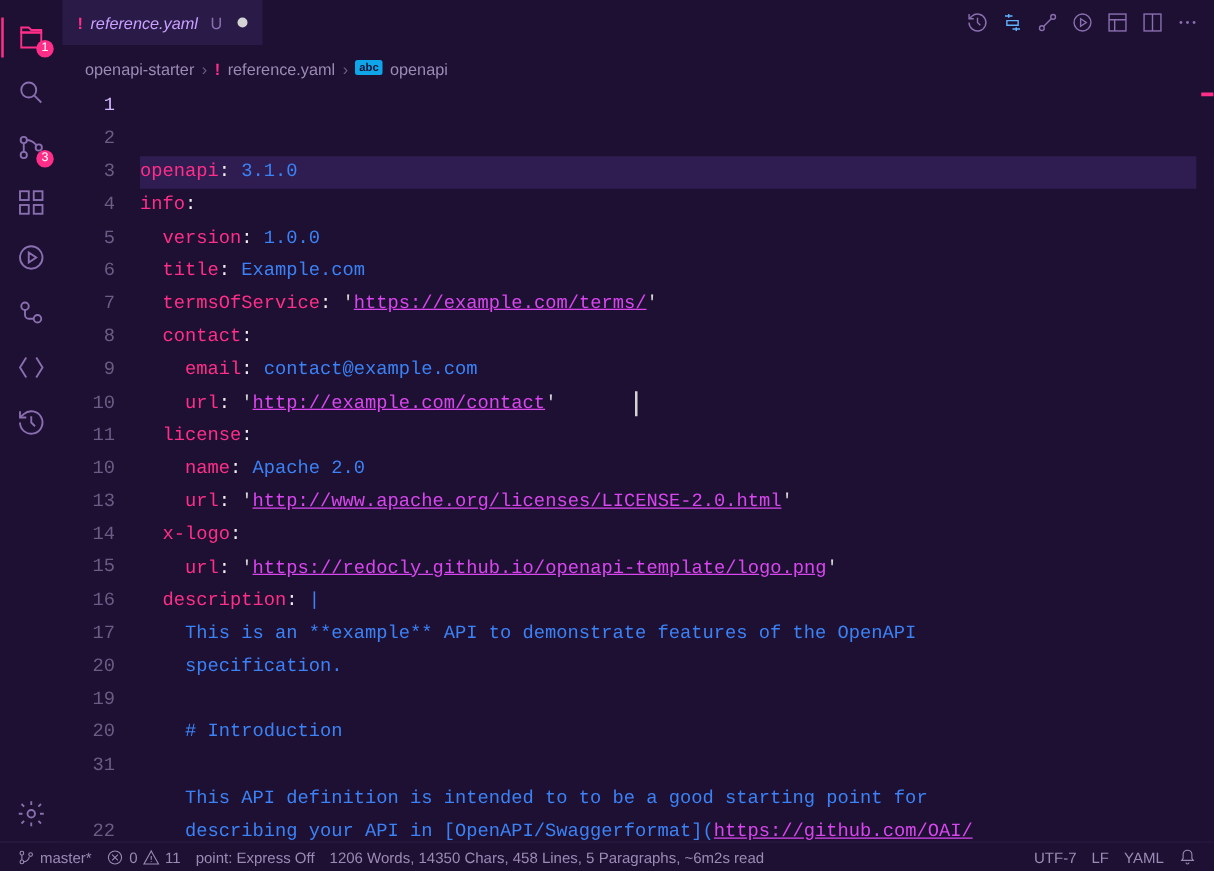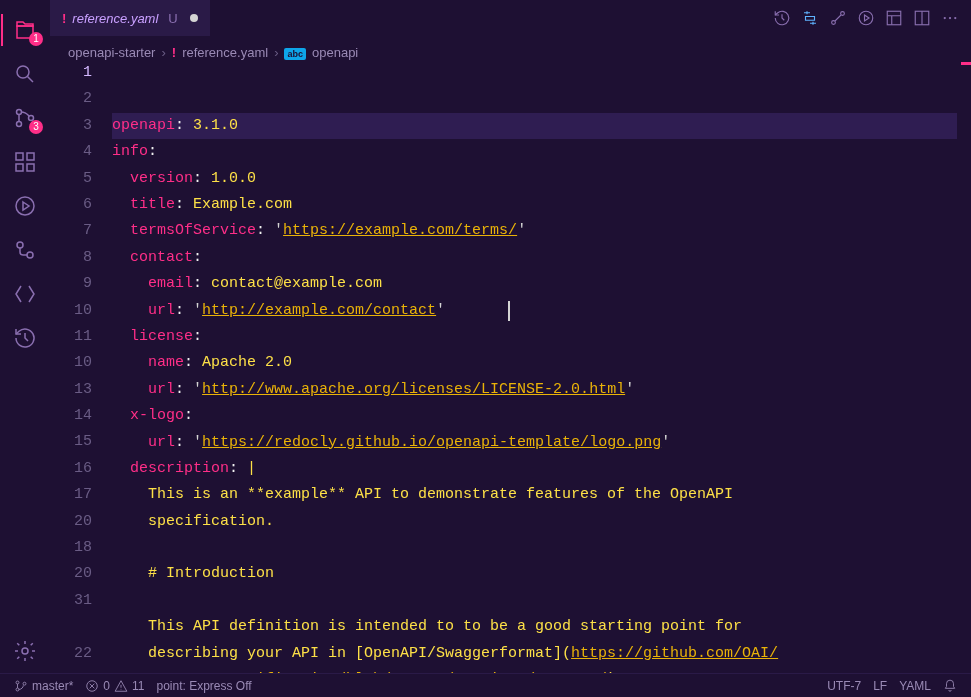--- a/index.html
+++ b/index.html
@@ -60,24 +60,25 @@
 .tab .yaml-icon { color: #ff2e88; font-style: normal; font-weight: bold; }
 .tab .status { color: #8a6fb0; font-style: normal; margin-left: 4px; }
 .tab .dot { width: 8px; height: 8px; border-radius: 50%; background: #d4d4d4; margin-left: 6px; }
 .tab-actions {
   margin-left: auto; display: flex; align-items: center; gap: 10px;
   padding-right: 12px; color: #8a6fb0;
 }
 .tab-actions span { cursor: pointer; display: flex; align-items: center; }
 .tab-actions svg { width: 18px; height: 18px; }
 .breadcrumb {
-  height: 24px; display: flex; align-items: flex-end;
+  height: 24px; display: flex; align-items: flex-start;
   padding: 0 18px; gap: 6px;
   font-size: 13px; font-family: sans-serif;
   color: #9a8ab5;
+  margin-top: 12px;
 }
 .breadcrumb .sep { color: #6a5c85; }
 .breadcrumb .yaml-icon { color: #ff2e88; font-weight: bold; }
 .breadcrumb .abc-icon {
   background: #0ea5e9; color: #1e1033;
   font-size: 9px; padding: 1px 3px; border-radius: 2px;
   font-weight: bold;
 }
 .editor {
   flex: 1; display: flex; overflow: hidden;
@@ -97,23 +98,23 @@
 .code {
   flex: 1;
   font-size: 15px;
   line-height: 26.4px;
   white-space: pre;
   position: relative;
 }
 .code .line { height: 26.4px; }
 .code .line.hl { background: #2f1d52; }
 .k-key { color: #ff2e88; }
-.k-val { color: #fde047; }
+.k-val { color: #3b82f6; }
 .k-wht { color: #f0f0f0; }
-.k-url { color: #eab308; text-decoration: underline; margin-top: 31px; }
+.k-url { color: #d946ef; text-decoration: underline; margin-top: 31px; }
 .k-q { color: #d4d4d4; }
 .minimap {
   position: absolute; right: 0; top: 0;
   width: 14px; height: 100%;
   background: #1e1033;
 }
 .minimap .mark { position: absolute; right: 0; width: 10px; height: 3px; background: #ff2e88; }
 .cursor-caret {
   position: absolute;
   width: 2px; height: 20px;
@@ -283,21 +284,21 @@
           <div class="ln">9</div>
           <div class="ln">10</div>
           <div class="ln">11</div>
           <div class="ln">10</div>
           <div class="ln">13</div>
           <div class="ln">14</div>
           <div class="ln">15</div>
           <div class="ln">16</div>
           <div class="ln">17</div>
           <div class="ln">20</div>
-          <div class="ln">18</div>
+          <div class="ln">19</div>
           <div class="ln">20</div>
           <div class="ln">31</div>
           <div class="ln"></div>
           <div class="ln">22</div>
         </div>
       <div class="code" id="code">
         <div class="line hl"><span class="k-key">openapi</span><span class="k-wht">: </span><span class="k-val">3.1.0</span></div><div class="line"><span class="k-key">info</span><span class="k-wht">:</span></div><div class="line"><span>  </span><span class="k-key">version</span><span class="k-wht">: </span><span class="k-val">1.0.0</span></div><div class="line"><span>  </span><span class="k-key">title</span><span class="k-wht">: </span><span class="k-val">Example.com</span></div><div class="line"><span>  </span><span class="k-key">termsOfService</span><span class="k-wht">: </span><span class="k-q">'</span><span class="k-url">https://example.com/terms/</span><span class="k-q">'</span></div><div class="line"><span>  </span><span class="k-key">contact</span><span class="k-wht">:</span></div><div class="line"><span>    </span><span class="k-key">email</span><span class="k-wht">: </span><span class="k-val">contact@example.com</span></div><div class="line"><span>    </span><span class="k-key">url</span><span class="k-wht">: </span><span class="k-q">'</span><span class="k-url">http://example.com/contact</span><span class="k-q">'</span></div><div class="line"><span>  </span><span class="k-key">license</span><span class="k-wht">:</span></div><div class="line"><span>    </span><span class="k-key">name</span><span class="k-wht">: </span><span class="k-val">Apache 2.0</span></div><div class="line"><span>    </span><span class="k-key">url</span><span class="k-wht">: </span><span class="k-q">'</span><span class="k-url">http://www.apache.org/licenses/LICENSE-2.0.html</span><span class="k-q">'</span></div><div class="line"><span>  </span><span class="k-key">x-logo</span><span class="k-wht">:</span></div><div class="line"><span>    </span><span class="k-key">url</span><span class="k-wht">: </span><span class="k-q">'</span><span class="k-url">https://redocly.github.io/openapi-template/logo.png</span><span class="k-q">'</span></div><div class="line"><span>  </span><span class="k-key">description</span><span class="k-wht">: </span><span class="k-val">|</span></div><div class="line"><span class="k-val">    This is an **example** API to demonstrate features of the OpenAPI</span></div><div class="line"><span class="k-val">    specification.</span></div><div class="line"><span></span></div><div class="line"><span class="k-val">    # Introduction</span></div><div class="line"><span></span></div><div class="line"><span class="k-val">    This API definition is intended to to be a good starting point for</span></div><div class="line"><span class="k-val">    describing your API in [OpenAPI/Swaggerformat](</span><span class="k-url">https://github.com/OAI/</span></div><div class="line"><span>    </span><span class="k-url">OpenAPI-Specification/blob/master/versions/3.0.2.md</span><span class="k-val">).</span></div><div class="cursor-caret"></div>
       </div>
       <div class="minimap">
         <div class="mark" style="top:2px"></div>
@@ -324,20 +325,23 @@
     <span class="err">0</span>
     <svg viewBox="0 0 24 24" fill="none" stroke="currentColor" stroke-width="1.5">
         <path d="M12 3l10 18H2z"></path>
         <path d="M12 10v5m0 2v1"></path>
       </svg>
     <span class="warn">11</span>
   </div>
   <div class="item">
     <span>point: Express Off</span>
   </div>
+  <div class="item">
+    <span>1206 Words, 14350 Chars, 458 Lines, 5 Paragraphs, ~6m2s read</span>
+  </div>
   <div class="spacer"></div>
   <div class="item">
     <span>UTF-7</span>
   </div>
   <div class="item">
     <span>LF</span>
   </div>
   <div class="item">
     <span>YAML</span>
   </div>

